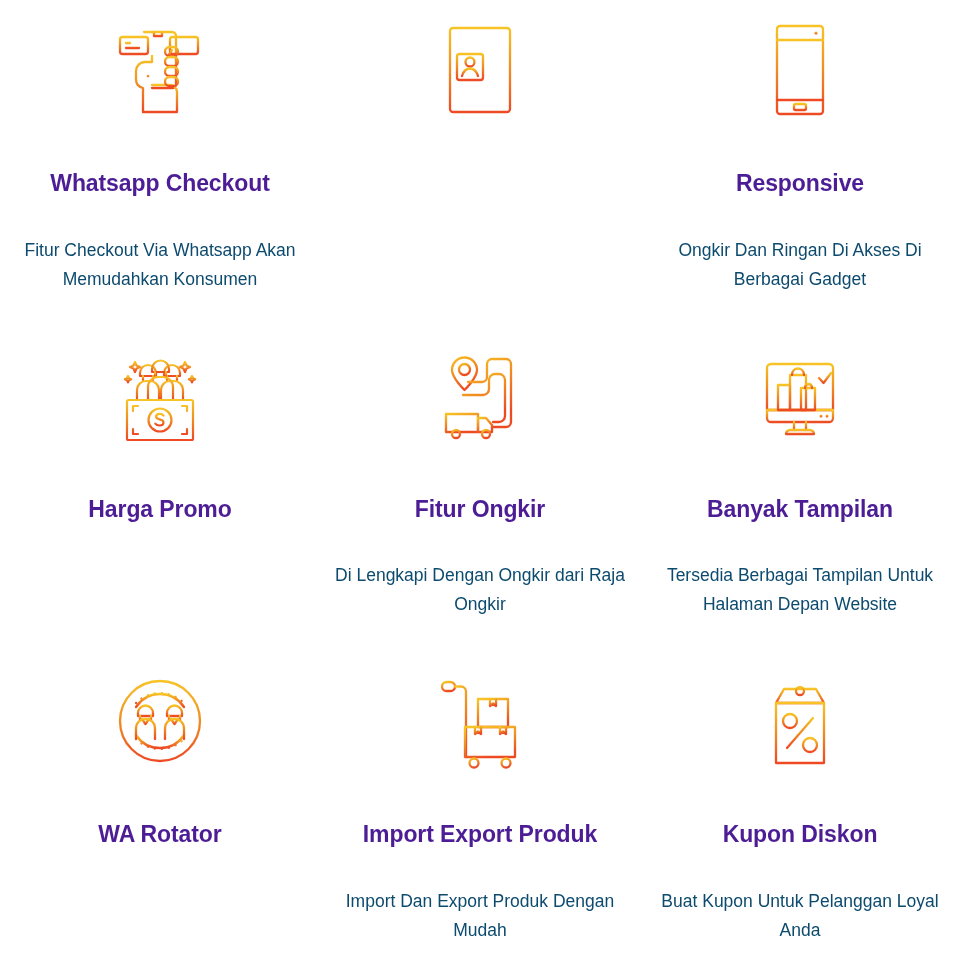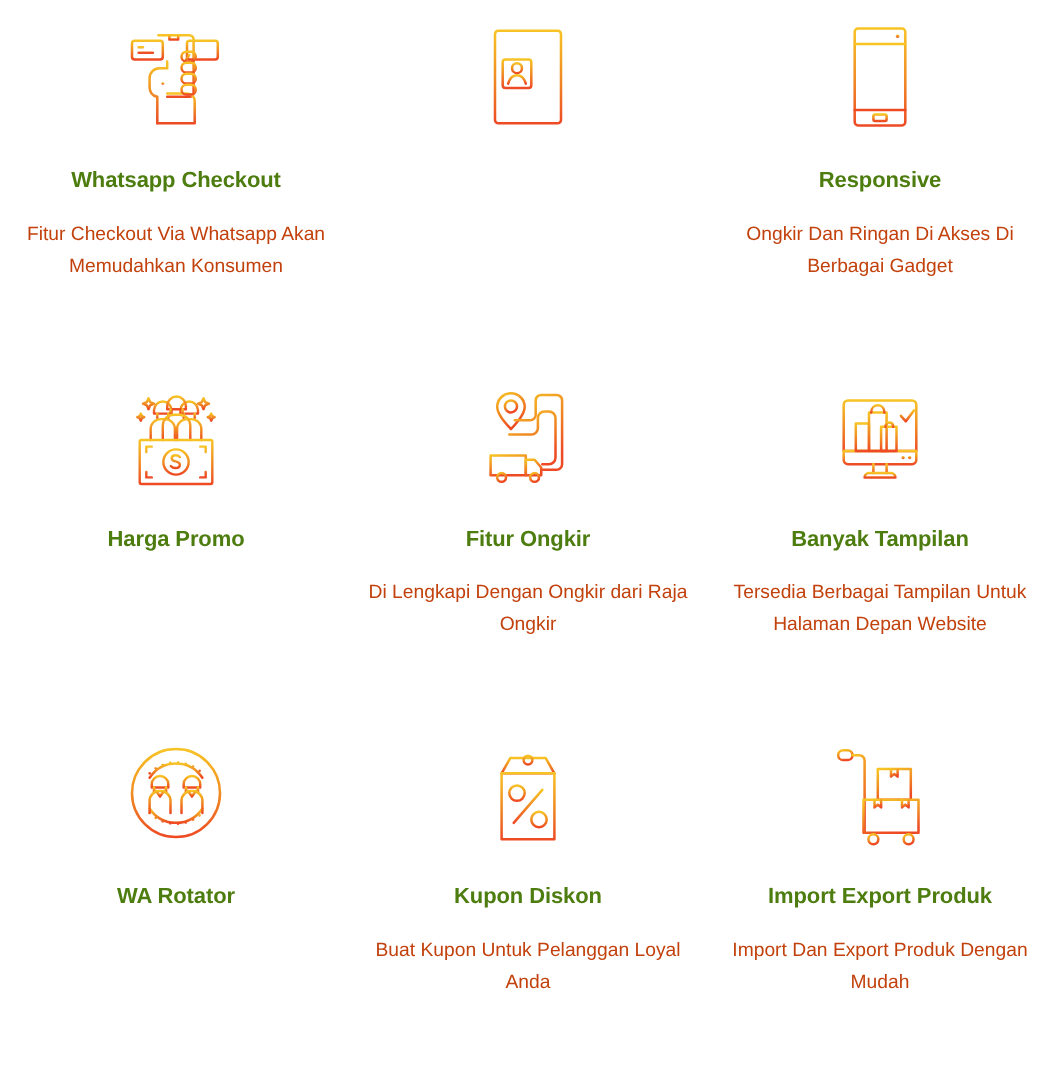--- a/index.html
+++ b/index.html
@@ -33,34 +33,34 @@
   .feature-icon {
     width: 100px;
     height: 104px;
     display: flex;
     align-items: center;
     justify-content: center;
   }
   .feature-icon svg { display: block; }
 
   .feature-title {
-    font-size: 20px;
+    font-size: 23px;
     font-weight: bold;
-    color: #4d7c0f;
+    color: #4c1d95;
     letter-spacing: -0.1px;
-    margin-top: 30px;
+    margin-top: 48px;
     line-height: 1.2;
   }
 
   .feature-desc {
     font-size: 17.5px;
     font-weight: 400;
-    color: #c2410c;
+    color: #0c4a6e;
     line-height: 29px;
-    margin-top: 22px;
+    margin-top: 38px;
     max-width: 290px;
   }
 </style>
 </head>
 <body>
 
 <div class="features-grid">
 
   <div class="feature-card">
     <div class="feature-icon">
@@ -275,45 +275,20 @@
         </g>
       </svg>
     </div>
     <div class="feature-title">WA Rotator</div>
   </div>
 
   <div class="feature-card">
     <div class="feature-icon">
       <svg width="100" height="104" viewBox="0 0 100 104" fill="none">
         <defs>
-          <linearGradient id="g9" x1="0" y1="0" x2="0" y2="1">
-            <stop offset="0%" stop-color="#f7c325"></stop>
-              <stop offset="50%" stop-color="#f08c22"></stop>
-              <stop offset="100%" stop-color="#ee4a24"></stop>
-          </linearGradient>
-        </defs>
-        <g stroke="url(#g9)" stroke-width="2.3" stroke-linejoin="round" stroke-linecap="round">
-          <path d="M50 6v10"></path>
-          <path d="M26 34l8-14h32l8 14z"></path>
-          <path d="M26 34h48v60H26z"></path>
-          <circle cx="50" cy="22" r="4"></circle>
-          <path d="M63 49L37 79"></path>
-          <circle cx="40" cy="52" r="7"></circle>
-          <circle cx="60" cy="76" r="7"></circle>
-        </g>
-      </svg>
-    </div>
-    <div class="feature-title">Kupon Diskon</div>
-    <div class="feature-desc">Buat Kupon Untuk Pelanggan Loyal Anda</div>
-  </div>
-
-  <div class="feature-card">
-    <div class="feature-icon">
-      <svg width="100" height="104" viewBox="0 0 100 104" fill="none">
-        <defs>
           <linearGradient id="g8" x1="0.15" y1="0" x2="0.5" y2="1">
             <stop offset="0%" stop-color="#f7c325"></stop>
               <stop offset="50%" stop-color="#f08c22"></stop>
               <stop offset="100%" stop-color="#ee4a24"></stop>
           </linearGradient>
         </defs>
         <g stroke="url(#g8)" stroke-width="2.3" stroke-linejoin="round" stroke-linecap="round">
           <rect x="12" y="13" width="13" height="9" rx="4.5"></rect>
           <path d="M25 17.5h6a5 5 0 015 5V88"></path>
           <path d="M35 88h45"></path>
@@ -325,13 +300,38 @@
           <path d="M70 58v7l3-2.5 3 2.5v-7"></path>
           <circle cx="44" cy="94" r="4.5"></circle>
           <circle cx="76" cy="94" r="4.5"></circle>
         </g>
       </svg>
     </div>
     <div class="feature-title">Import Export Produk</div>
     <div class="feature-desc">Import Dan Export Produk Dengan Mudah</div>
   </div>
 
+  <div class="feature-card">
+    <div class="feature-icon">
+      <svg width="100" height="104" viewBox="0 0 100 104" fill="none">
+        <defs>
+          <linearGradient id="g9" x1="0" y1="0" x2="0" y2="1">
+            <stop offset="0%" stop-color="#f7c325"></stop>
+              <stop offset="50%" stop-color="#f08c22"></stop>
+              <stop offset="100%" stop-color="#ee4a24"></stop>
+          </linearGradient>
+        </defs>
+        <g stroke="url(#g9)" stroke-width="2.3" stroke-linejoin="round" stroke-linecap="round">
+          <path d="M50 6v10"></path>
+          <path d="M26 34l8-14h32l8 14z"></path>
+          <path d="M26 34h48v60H26z"></path>
+          <circle cx="50" cy="22" r="4"></circle>
+          <path d="M63 49L37 79"></path>
+          <circle cx="40" cy="52" r="7"></circle>
+          <circle cx="60" cy="76" r="7"></circle>
+        </g>
+      </svg>
+    </div>
+    <div class="feature-title">Kupon Diskon</div>
+    <div class="feature-desc">Buat Kupon Untuk Pelanggan Loyal Anda</div>
+  </div>
+
 </div>
 
 </body></html>

